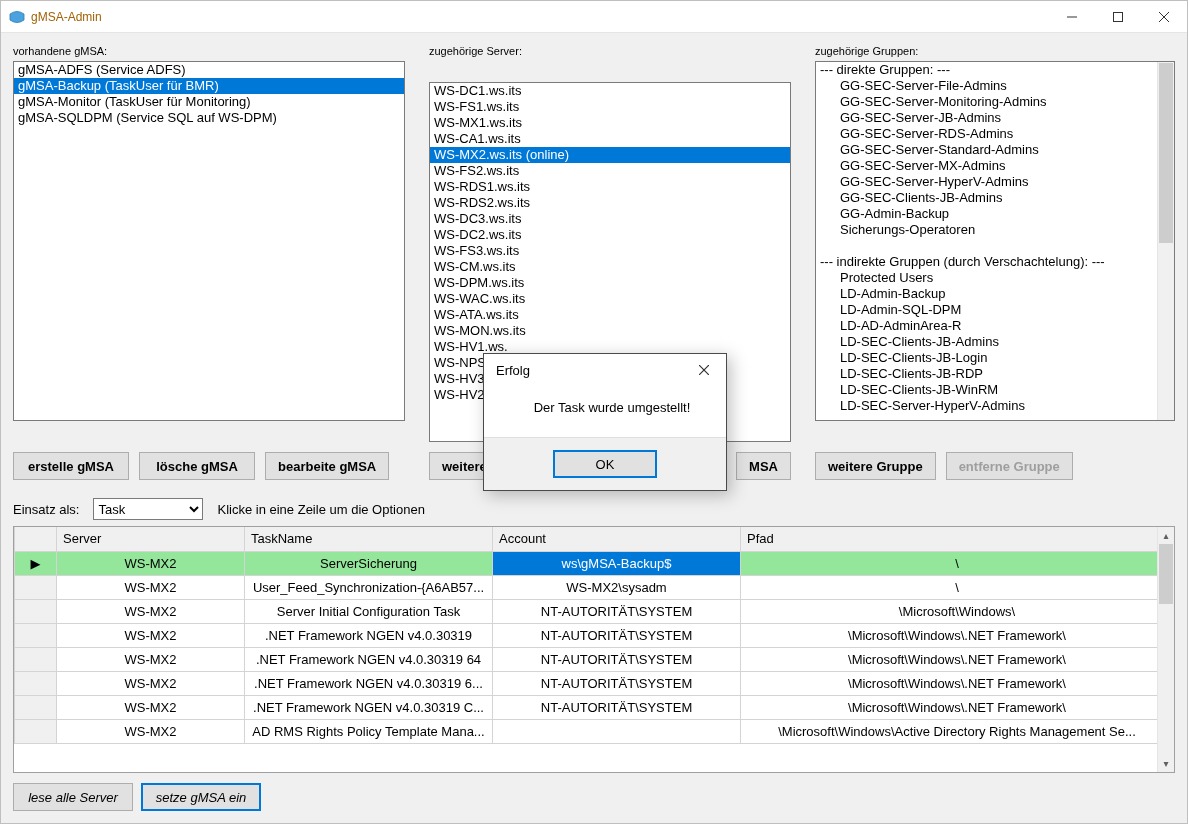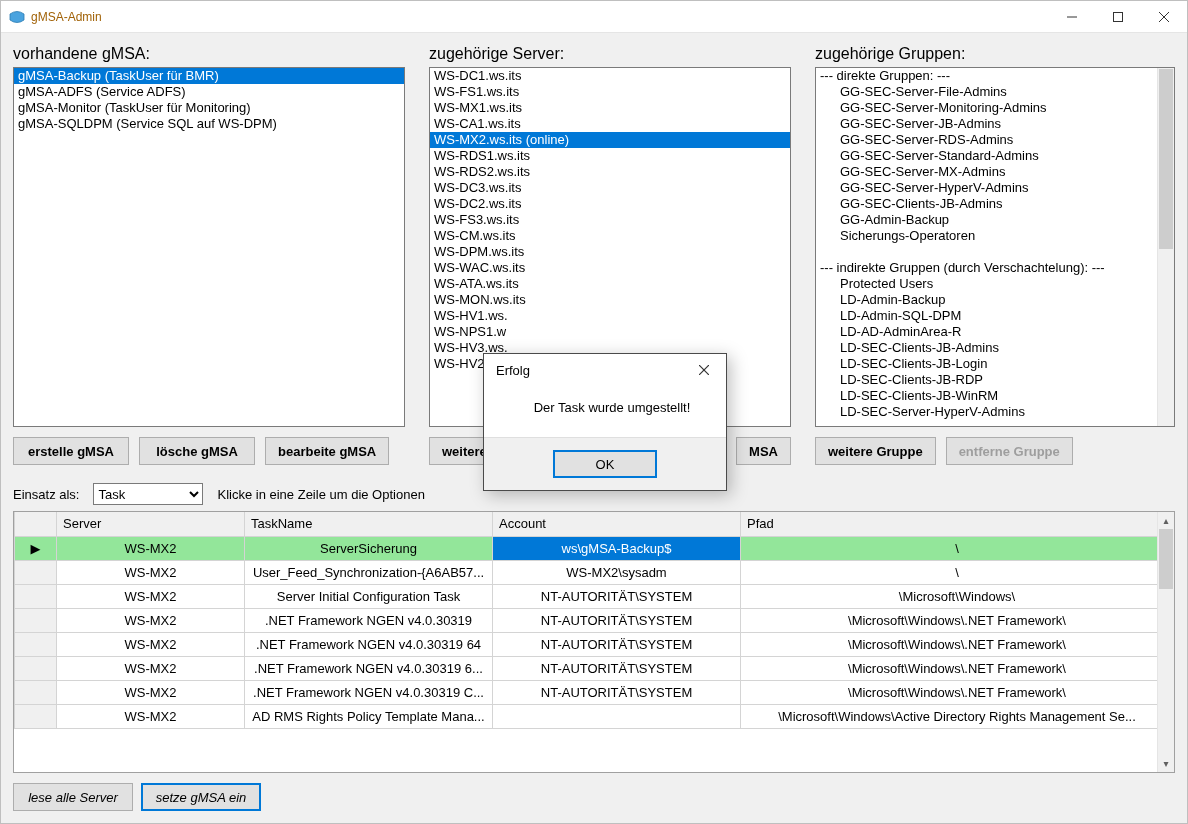--- a/index.html
+++ b/index.html
@@ -10,24 +10,24 @@
   .titlebar .icon svg { width:16px; height:12px; }
   .titlebar .title { flex:1; font-size:12px; color:#a16207; }
   .titlebar .winbtns { display:flex; height:100%; }
   .titlebar .winbtn { width:46px; height:100%; display:flex; align-items:center; justify-content:center; color:#666; font-size:14px; }
 
   .content { flex:1; margin:12px; background:#f0f0f0; position:relative; display:flex; flex-direction:column; }
 
   .top-columns { display:flex; gap:24px; }
   .col { display:flex; flex-direction:column; }
   .col.gmsa { flex:0 0 392px; }
-  .col.servers { flex:0 0 362px; }
+  .col.servers { flex:0 0 362px;gap:21px; }
   .col.groups { flex:1; }
 
-  .col-label { font-size:16px; color:#000; margin-bottom:4px; }
+  .col-label { font-size:11px; color:#000; margin-bottom:4px; }
 
   .listbox { background:#fff; border:1px solid #7a7a7a; height:360px; overflow:auto; font-size:13px; position:relative; }
   .listbox .item { padding:0 4px; height:16px; line-height:16px; white-space:nowrap; overflow:hidden; text-overflow:ellipsis; cursor:default; }
   .listbox .item.selected { background:#0078d7; color:#fff; }
   .listbox .item.indent { padding-left:24px; }
   .listbox.groups { position:relative; }
   .listbox.groups .scrollbar { position:absolute; right:0; top:0; bottom:0; width:17px; background:#f0f0f0; border-left:1px solid #e5e5e5; }
   .listbox.groups .scrollbar .thumb { position:absolute; top:1px; left:1px; right:1px; height:180px; background:#cdcdcd; }
   .listbox.groups .inner { margin-right:17px; }
 
@@ -103,35 +103,36 @@
     </div>
   </div>
 
   <div class="content">
 
     <div class="top-columns">
 
       <div class="col gmsa">
         <div class="col-label">vorhandene gMSA:</div>
         <div class="listbox" id="gmsa-list">
+            <div class="item">gMSA-ADFS (Service ADFS)</div>
             <div class="item selected">gMSA-Backup (TaskUser für BMR)</div>
-            <div class="item">gMSA-ADFS (Service ADFS)</div>
             <div class="item">gMSA-Monitor (TaskUser für Monitoring)</div>
             <div class="item">gMSA-SQLDPM (Service SQL auf WS-DPM)</div>
           </div>
       </div>
 
       <div class="col servers">
         <div class="col-label">zugehörige Server:</div>
         <div class="listbox" id="servers-list">
             <div class="item">WS-DC1.ws.its</div>
             <div class="item">WS-FS1.ws.its</div>
             <div class="item">WS-MX1.ws.its</div>
             <div class="item">WS-CA1.ws.its</div>
             <div class="item selected">WS-MX2.ws.its (online)</div>
+            <div class="item">WS-FS2.ws.its</div>
             <div class="item">WS-RDS1.ws.its</div>
             <div class="item">WS-RDS2.ws.its</div>
             <div class="item">WS-DC3.ws.its</div>
             <div class="item">WS-DC2.ws.its</div>
             <div class="item">WS-FS3.ws.its</div>
             <div class="item">WS-CM.ws.its</div>
             <div class="item">WS-DPM.ws.its</div>
             <div class="item">WS-WAC.ws.its</div>
             <div class="item">WS-ATA.ws.its</div>
             <div class="item">WS-MON.ws.its</div>

